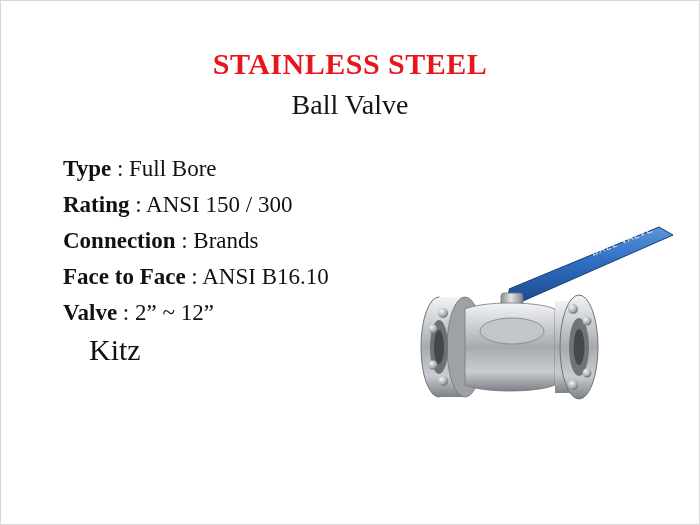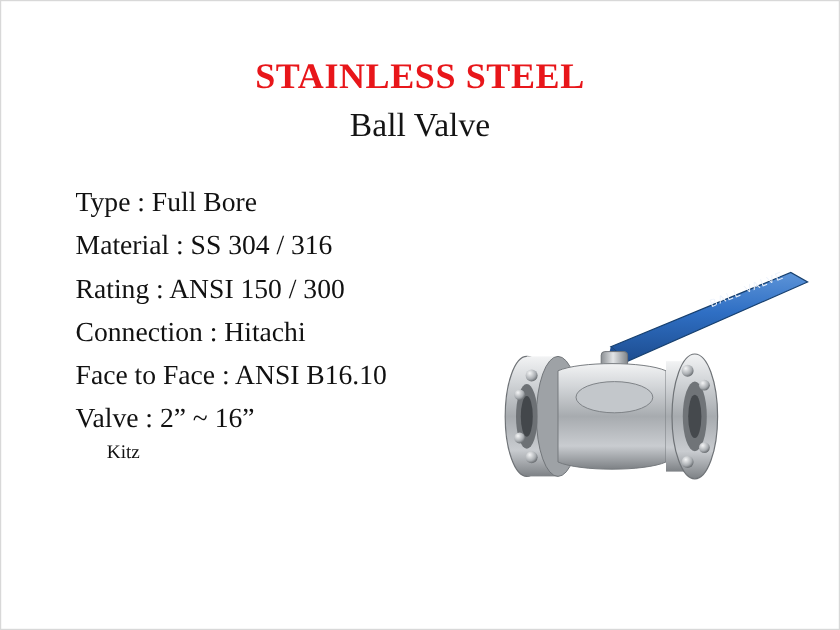--- a/index.html
+++ b/index.html
@@ -47,31 +47,31 @@
     width: 400px;
   }
   .spec-row {
     font-size: 23px;
     color: #111111;
     line-height: 1.0;
     margin-bottom: 13px;
     white-space: nowrap;
   }
   .spec-label {
-    font-weight: normal;
+    font-weight: bold;
     margin-top: 44px;
   }
   .spec-sep {
     font-weight: normal;
   }
   .spec-value {
     font-weight: normal;
   }
   .spec-cont {
-    font-size: 16px;
+    font-size: 30px;
     color: #111111;
     padding-left: 26px;
     margin-top: -4px;
   }
   .product-image {
     position: absolute;
     left: 396px;
     top: 196px;
     width: 292px;
     height: 220px;
@@ -89,38 +89,35 @@
     <div class="title-main">STAINLESS STEEL</div>
     <div class="title-sub">Ball Valve</div>
   </div>
 
   <div class="spec-list">
 
     <div class="spec-row">
       <span class="spec-label">Type</span><span class="spec-sep"> : </span><span class="spec-value">Full Bore</span>
     </div>
 
-    <div class="spec-row">
-      <span class="spec-label">Material</span><span class="spec-sep"> : </span><span class="spec-value">SS 304 / 316</span>
-    </div>
 
     <div class="spec-row">
       <span class="spec-label">Rating</span><span class="spec-sep"> : </span><span class="spec-value">ANSI 150 / 300</span>
     </div>
 
     <div class="spec-row">
-      <span class="spec-label">Connection</span><span class="spec-sep"> : </span><span class="spec-value">Hitachi</span>
+      <span class="spec-label">Connection</span><span class="spec-sep"> : </span><span class="spec-value">Brands</span>
     </div>
 
     <div class="spec-row">
       <span class="spec-label">Face to Face</span><span class="spec-sep"> : </span><span class="spec-value">ANSI B16.10</span>
     </div>
 
     <div class="spec-row">
-      <span class="spec-label">Valve</span><span class="spec-sep"> : </span><span class="spec-value">2” ~ 16”</span>
+      <span class="spec-label">Valve</span><span class="spec-sep"> : </span><span class="spec-value">2” ~ 12”</span>
     </div>
 
 
     <div class="spec-cont">Kitz</div>
 
   </div>
 
   <div class="product-image">
     <svg width="292" height="220" viewBox="0 0 292 220" xmlns="http://www.w3.org/2000/svg">
       <defs>

